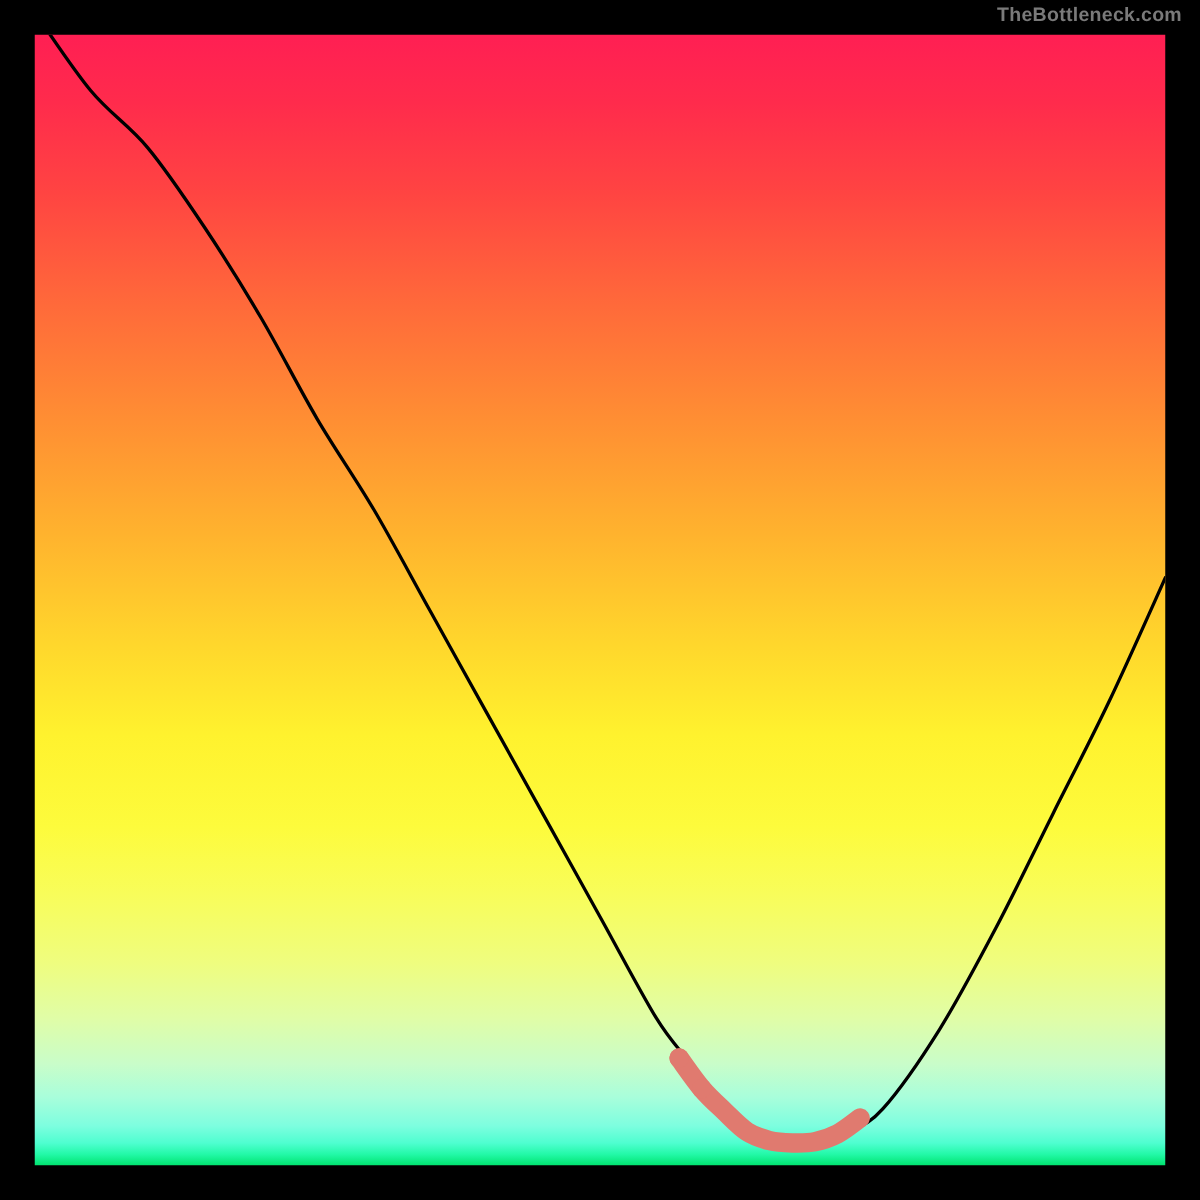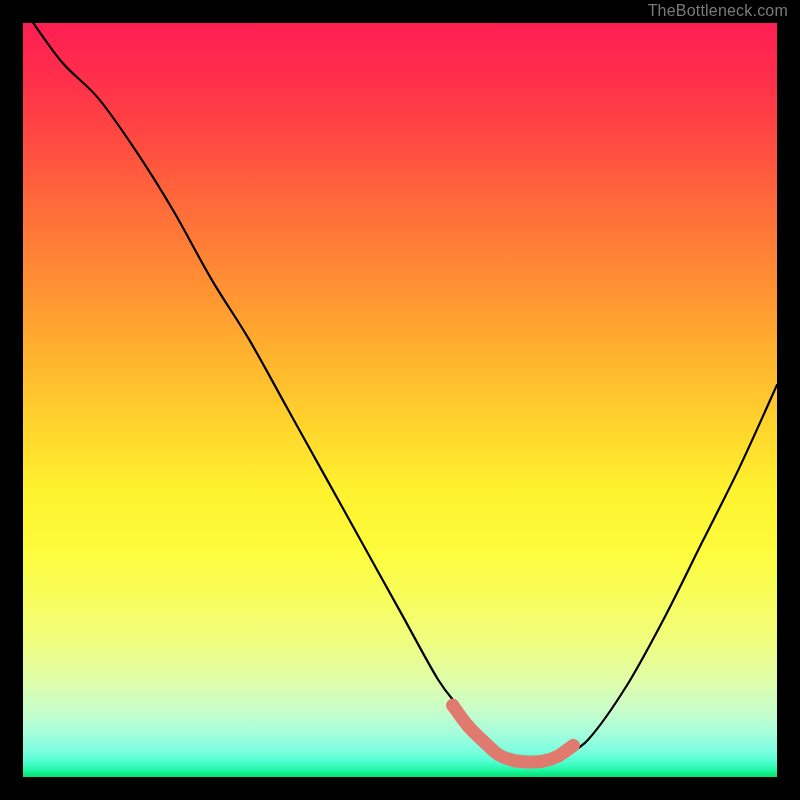--- a/index.html
+++ b/index.html
@@ -53,23 +53,23 @@
     position: absolute;
     inset: 0;
     width: 754px;
     height: 754px;
   }
   .watermark {
     position: absolute;
     top: 2px;
     right: 12px;
     color: #7a7a7a;
-    font-size: 16px;
+    font-size: 13px;
     letter-spacing: 0.2px;
-    font-weight: 400;
+    font-weight: 700;
     user-select: none;
     pointer-events: none;
   }
 </style>
 </head>
 <body>
 
 <div class="stage">
 
   <div class="plot">

